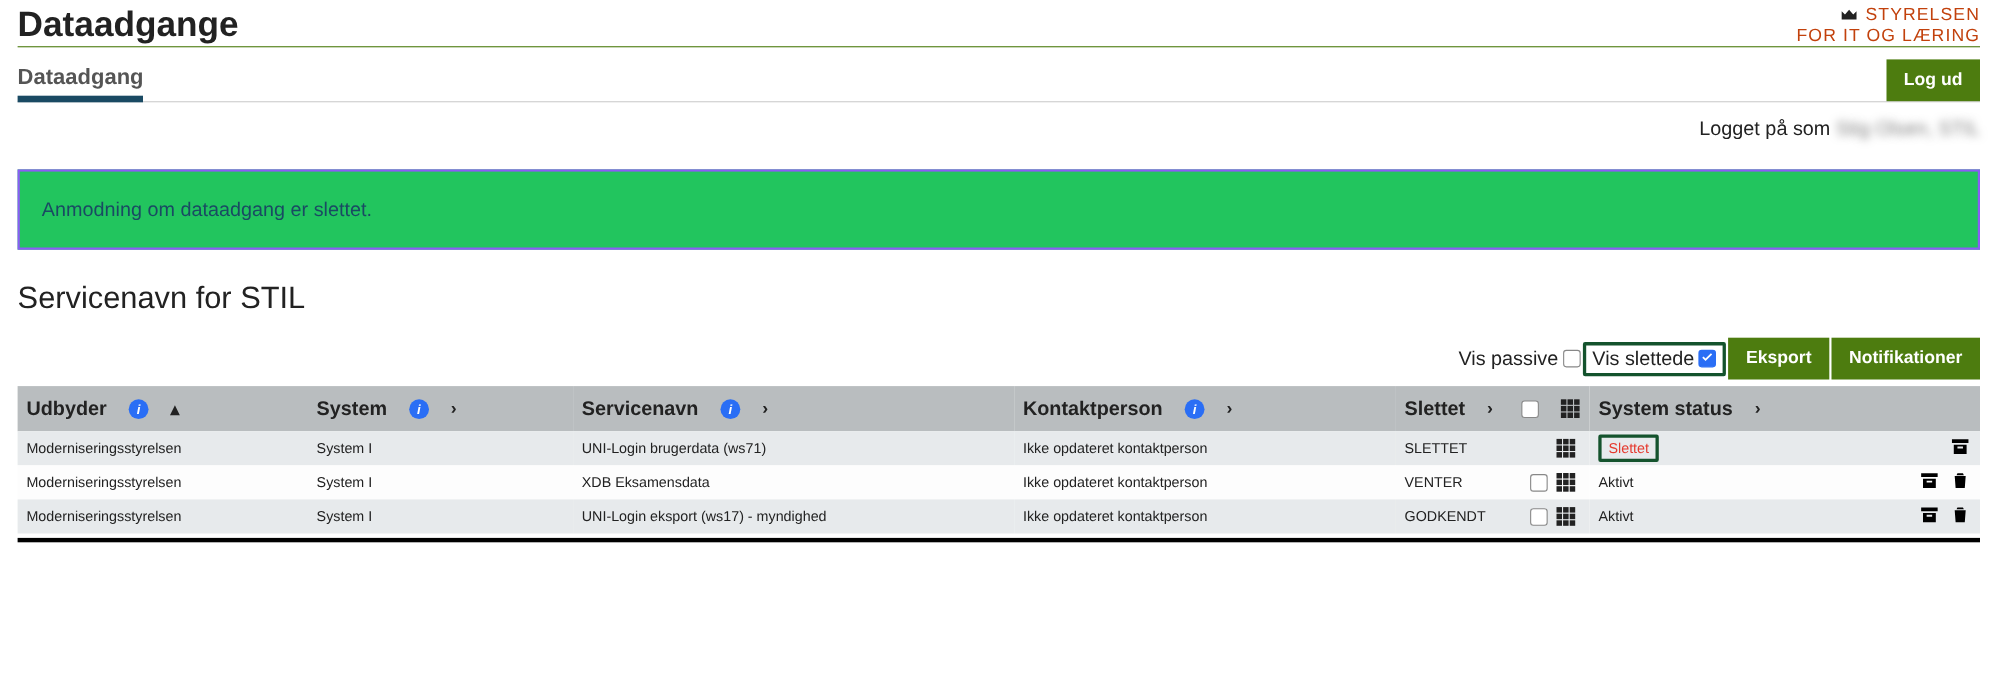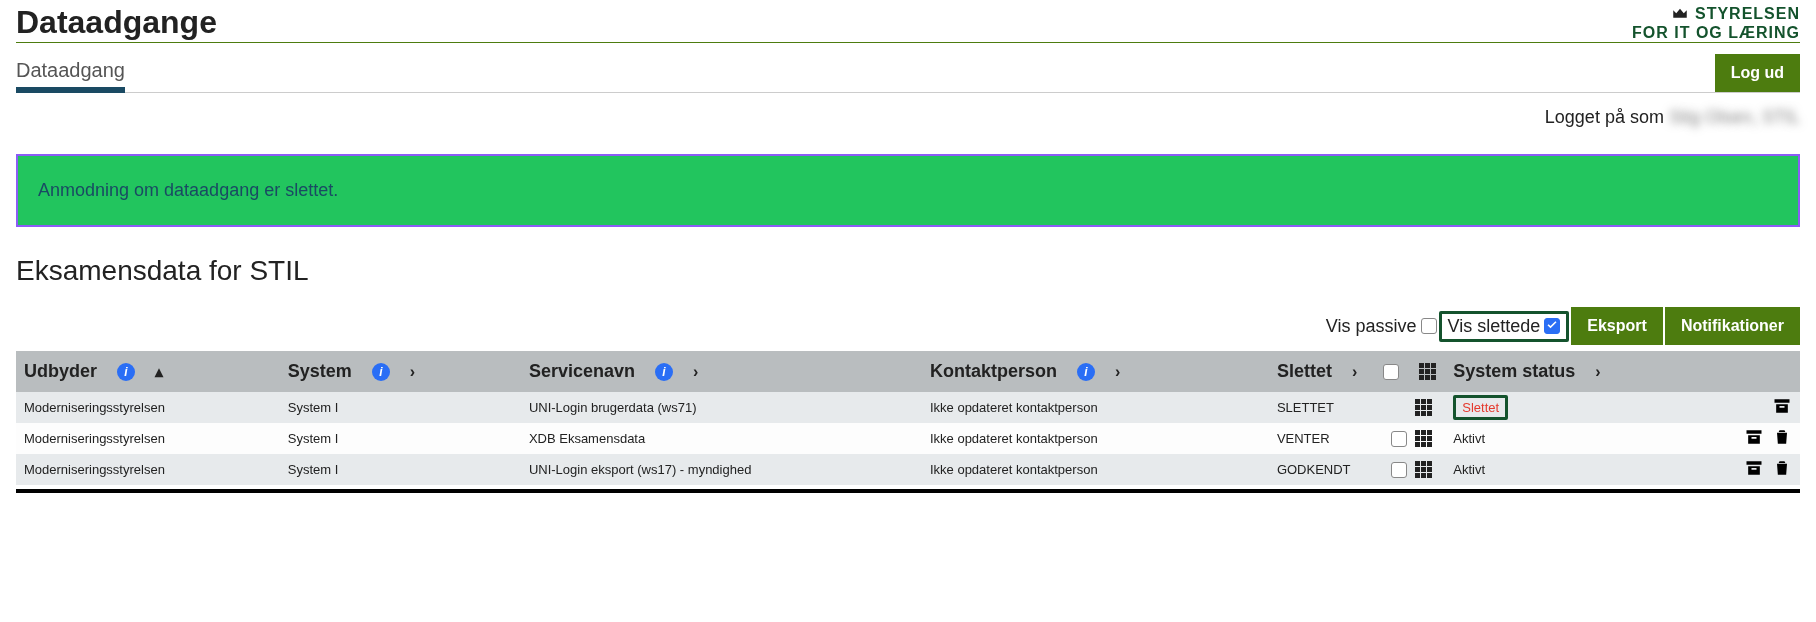--- a/index.html
+++ b/index.html
@@ -1,22 +1,22 @@
 <!DOCTYPE html>
 <html><head>
 <meta charset="utf-8">
 <style>
   * { box-sizing: border-box; margin: 0; padding: 0; }
   body { font-family: Arial, Helvetica, sans-serif; font-size: 18px; color: #222; background: #fff; padding: 0 16px 40px 16px; }
   .header-row { display: flex; justify-content: space-between; align-items: flex-start; border-bottom: 1px solid #4d7c0f; padding-top: 4px; }
   .page-title { font-size: 32px; font-weight: 700; }
-  .brand { text-align: center; font-size: 16px; letter-spacing: 1px; color: #14532d; font-weight: 700; line-height: 1.2; }
+  .brand { text-align: center; font-size: 16px; letter-spacing: 1px; color: #c2410c; font-weight: 400; line-height: 1.2; }
   .logo-row { display: flex; align-items: center; gap: 6px; justify-content: flex-end; }
   .tabs-bar { display: flex; justify-content: space-between; align-items: center; border-bottom: 1px solid #ccc; padding-top: 10px; }
-  .tab { font-size: 20px; font-weight: 400; color: #555; padding: 6px 0 10px 0; position: relative; }
+  .tab { font-size: 20px; font-weight: 700; color: #555; padding: 6px 0 10px 0; position: relative; }
   .tab-underline { position: absolute; bottom: -1px; left: 0; width: 100%; height: 6px; background: #1a4a63; }
   .btn { background: #4d7c0f; color: #fff; font-weight: 700; padding: 10px 16px; border: none; cursor: pointer; font-size: 16px; }
   .login-info { text-align: right; padding: 14px 0 18px 0; font-size: 18px; }
   .login-info .blur { display:inline-block; color: transparent; text-shadow: 0 0 8px rgba(0,0,0,.5); }
   .alert { background: #22c55e; color: #1a4a63; padding: 24px 20px; margin: 8px 0 28px 0; border: 2px solid #8b5cf6;}
   .subtitle { font-size: 28px; font-weight: 400; margin-bottom: 20px; }
   .controls-row { display: flex; justify-content: flex-end; align-items: center; gap: 2px; margin-bottom: 6px;}
   .chk-wrap { display: inline-flex; align-items: center; gap: 4px; font-size: 18px;}
   .chk { width:16px; height:16px; border:1px solid #888; border-radius:3px; display:inline-flex; align-items:center; justify-content:center; background:#fff;}
   .chk.checked { background:#2a6ef5; border-color:#2a6ef5; color:#fff; }
@@ -71,21 +71,21 @@
 
 <div class="login-info">
   <span>Logget på som</span>
   <span class="blur">Stig Olsen, STIL</span>
 </div>
 
 <div class="alert">
   <span>Anmodning om dataadgang er slettet.</span>
 </div>
 
-<h2 class="subtitle">Eksamensdata for STIL</h2>
+<h2 class="subtitle">Servicenavn for STIL</h2>
 
 <div class="controls-row">
   <label class="chk-wrap">
     <span>Vis passive</span>
     <span class="chk"></span>
   </label>
   <span class="highlight-box">
     <label class="chk-wrap">
       <span>Vis slettede</span>
       <span class="chk checked">

